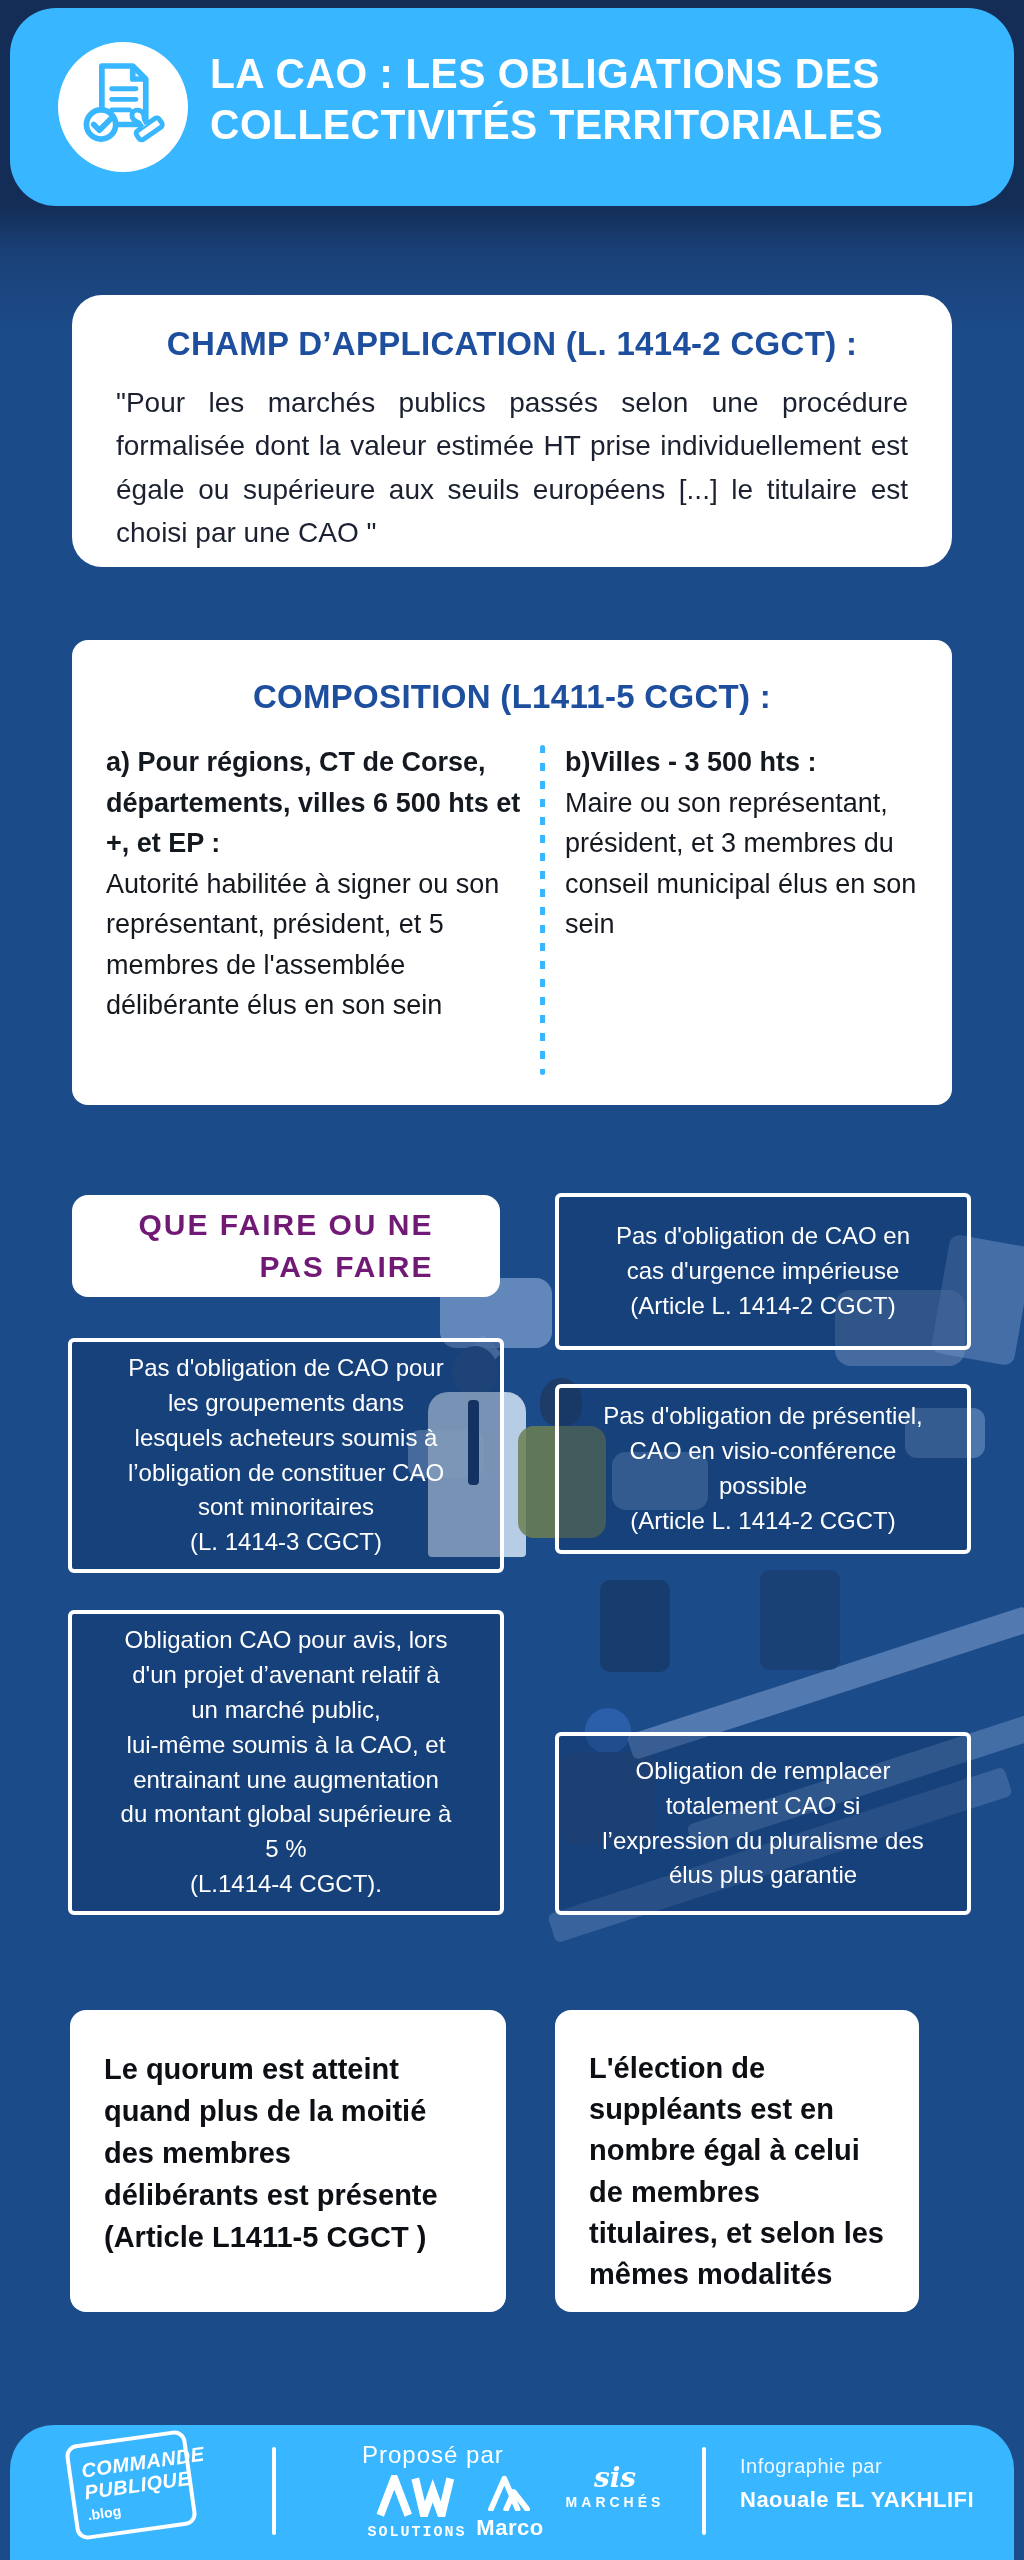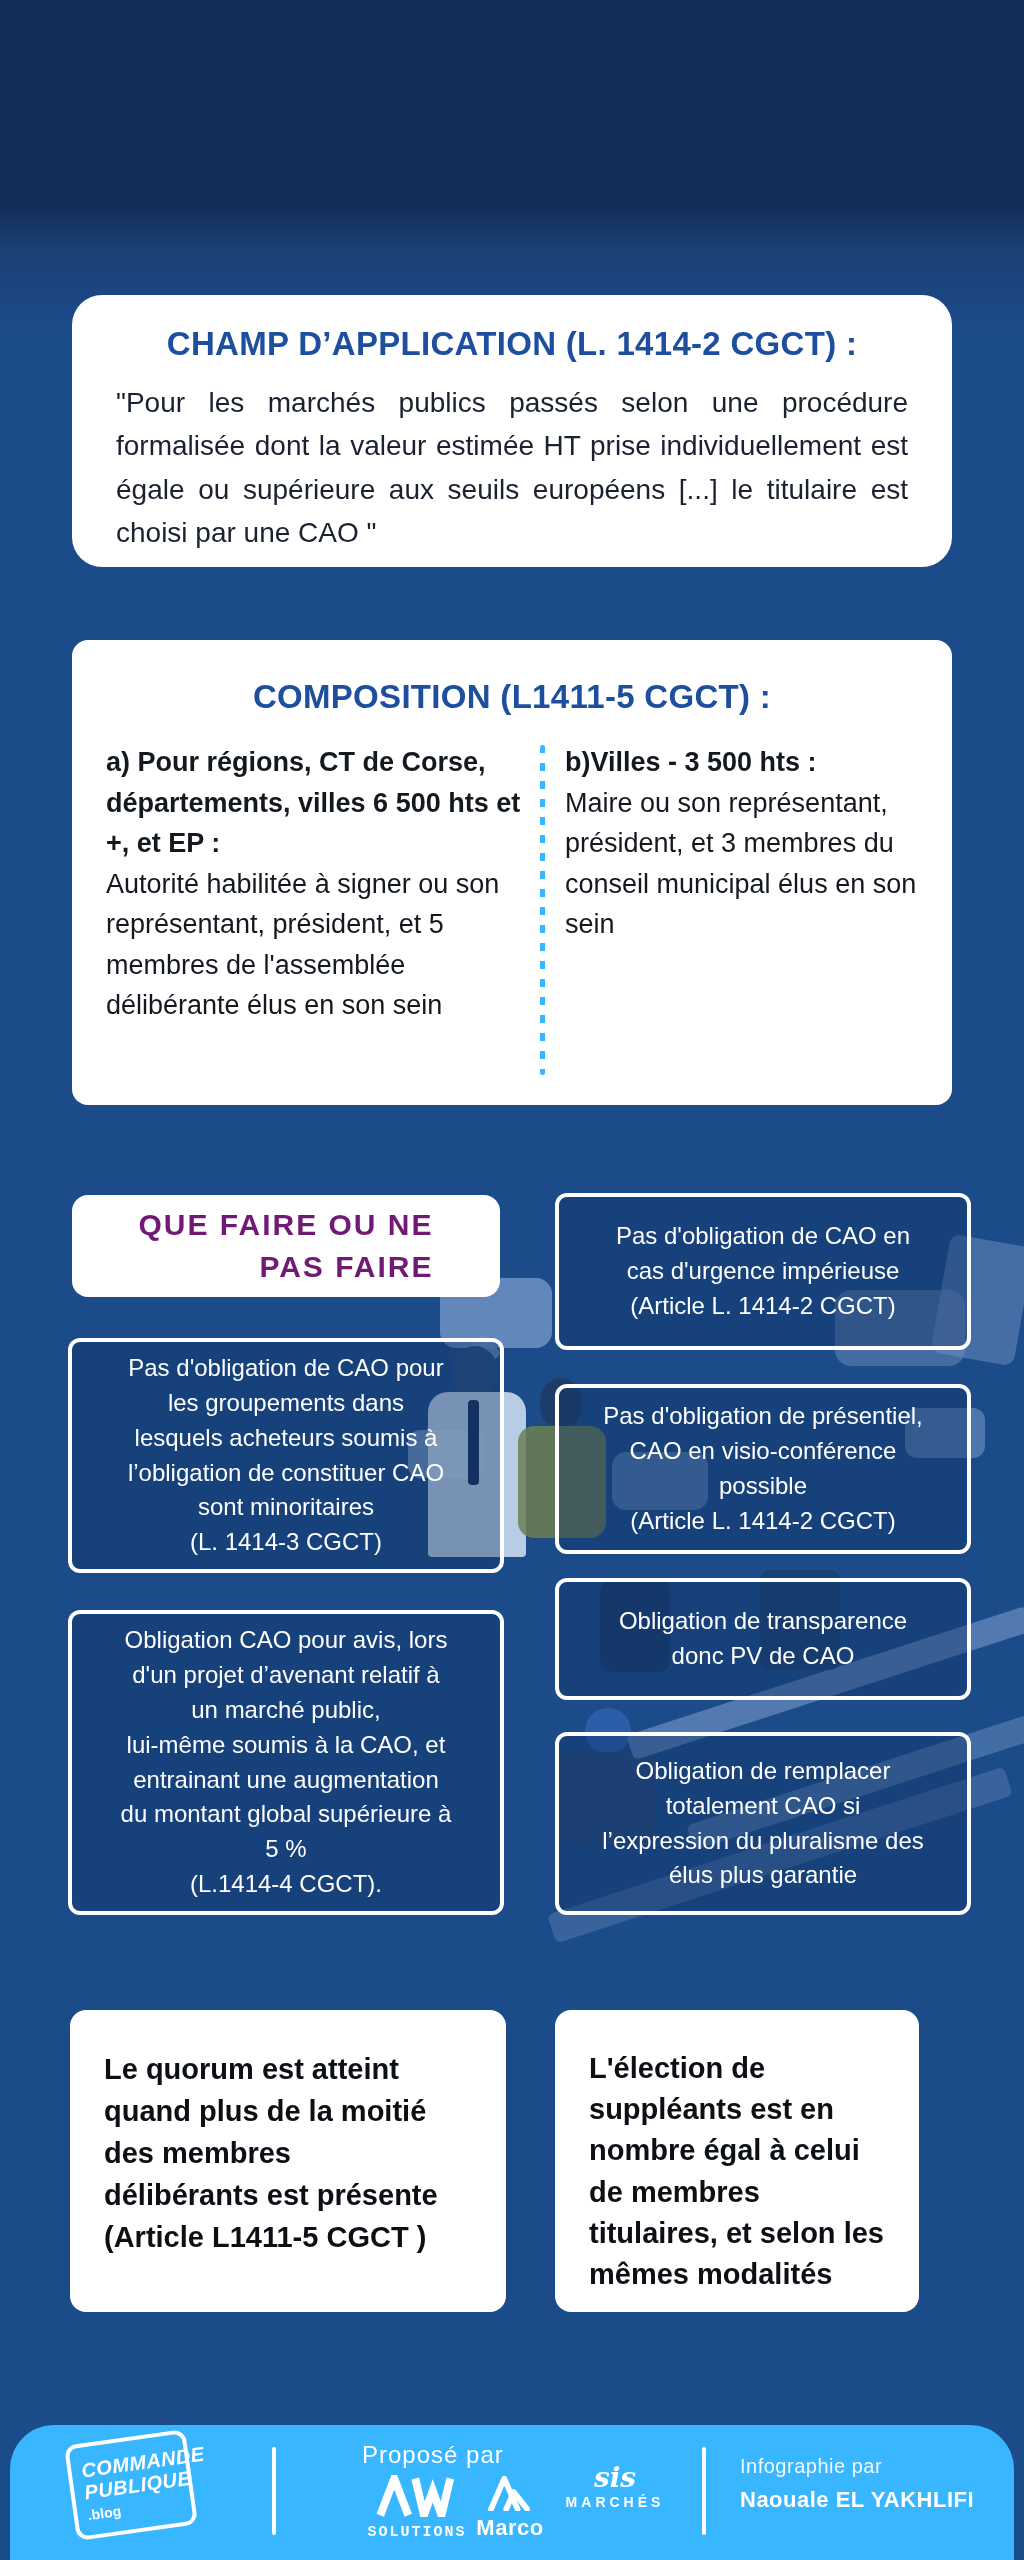--- a/index.html
+++ b/index.html
@@ -23,21 +23,21 @@
   .comp-head{position:absolute;left:0;top:38px;width:100%;}
   .col{position:absolute;top:102px;color:#14181f;font-size:27px;line-height:1.5;}
   .col-a{left:34px;width:425px;}
   .col-b{left:493px;width:380px;}
   .col .lead{font-weight:800;display:block;}
   .dotline{position:absolute;left:468px;top:105px;width:5px;height:330px;border-radius:3px;
     background:repeating-linear-gradient(180deg,#38b6ff 0 8px,transparent 8px 18px);}
   
   .qf-title{left:72px;top:1195px;width:428px;height:102px;display:flex;align-items:center;justify-content:center;
     color:#701a75;font-size:30px;font-weight:800;letter-spacing:2px;text-align:right;white-space:pre-line;line-height:1.4;}
-  .obox{position:absolute;z-index:2;border:4px solid #ffffff;border-radius:12px;
+  .obox{position:absolute;z-index:2;border:4px solid #ffffff;border-radius:6px;
     background:rgba(17,50,100,.38);color:#ffffff;font-size:24px;line-height:1.45;
     display:flex;align-items:center;justify-content:center;text-align:center;
     white-space:pre-line;padding:12px 16px;box-sizing:border-box;}
   
   .bcard{z-index:2;color:#0c0f14;font-weight:800;font-size:29px;line-height:1.45;
     padding:38px 34px;white-space:pre-line;}
   
   .illus{position:absolute;left:0;top:1240px;width:1024px;height:760px;z-index:1;}
   .shp{position:absolute;}
   
@@ -56,20 +56,39 @@
   .sis-script{font-family:"DejaVu Serif",serif;font-style:italic;font-weight:700;font-size:28px;line-height:.9;}
   .sis-word{font-size:14px;font-weight:700;letter-spacing:4px;margin-top:4px;}
   .info-label{position:absolute;left:730px;top:30px;font-size:20px;letter-spacing:.5px;color:rgba(255,255,255,.92);}
   .info-author{position:absolute;left:730px;top:62px;font-size:22px;font-weight:800;letter-spacing:.5px;}
 </style>
 </head>
 <body>
 
 <div class="page">
 
+  <div class="banner">
+    <div class="badge">
+      <span>
+        <svg width="104" height="104" viewBox="0 0 128 128" fill="none">
+          <path d="M38 16 h38 l16 16 v56 h-54 z" fill="#ffffff" stroke="#38b6ff" stroke-width="7" stroke-linejoin="round"></path>
+          <path d="M76 16 v16 h16" fill="none" stroke="#38b6ff" stroke-width="7" stroke-linejoin="round"></path>
+          <path d="M50 44 h30 M50 57 h30 M50 70 h22" stroke="#38b6ff" stroke-width="6" stroke-linecap="round"></path>
+          <circle cx="37" cy="88" r="18" fill="#ffffff" stroke="#38b6ff" stroke-width="7"></circle>
+          <path d="M28 88 l7 7 l14 -14" stroke="#38b6ff" stroke-width="7" fill="none" stroke-linecap="round" stroke-linejoin="round"></path>
+          <g transform="rotate(-35 94 92)">
+            <rect x="78" y="88" width="34" height="13" rx="4" fill="#ffffff" stroke="#38b6ff" stroke-width="6"></rect>
+            <path d="M89 88 v-7 c-8 -12 2 -18 7 -14 c6 4 4 10 1 14 l-1 7" fill="#ffffff" stroke="#38b6ff" stroke-width="6" stroke-linejoin="round"></path>
+          </g>
+        </svg>
+      </span>
+    </div>
+    <div class="h-title">LA CAO : LES OBLIGATIONS DES
+COLLECTIVITÉS TERRITORIALES</div>
+  </div>
 
   <div class="card card-champ">
     <div class="card-head">CHAMP D’APPLICATION (L. 1414-2 CGCT) :</div>
     <div class="quote">"Pour les marchés publics passés selon une procédure formalisée dont la valeur estimée HT prise individuellement est égale ou supérieure aux seuils européens [...] le titulaire est choisi par une CAO "</div>
   </div>
 
   <div class="card card-comp">
     <div class="card-head comp-head">COMPOSITION (L1411-5 CGCT) :</div>
     <div class="col col-a">
       <span class="lead">a) Pour régions, CT de Corse, départements, villes 6 500 hts et +, et EP :</span>
@@ -113,22 +132,20 @@
   <div class="obox" style="left:68px;top:1338px;width:436px;height:235px;">Pas d'obligation de CAO pour
 les groupements dans
 lesquels acheteurs soumis à
 l’obligation de constituer CAO
 sont minoritaires
 (L. 1414-3 CGCT)</div>
   <div class="obox" style="left:555px;top:1384px;width:416px;height:170px;">Pas d'obligation de présentiel,
 CAO en visio-conférence
 possible
 (Article L. 1414-2 CGCT)</div>
-  <div class="obox" style="left:555px;top:1578px;width:416px;height:122px;">Obligation de transparence
-donc PV de CAO</div>
   <div class="obox" style="left:68px;top:1610px;width:436px;height:305px;">Obligation CAO pour avis, lors
 d'un projet d’avenant relatif à
 un marché public,
 lui-même soumis à la CAO, et
 entrainant une augmentation
 du montant global supérieure à
 5 %
 (L.1414-4 CGCT).</div>
   <div class="obox" style="left:555px;top:1732px;width:416px;height:183px;">Obligation de remplacer
 totalement CAO si

